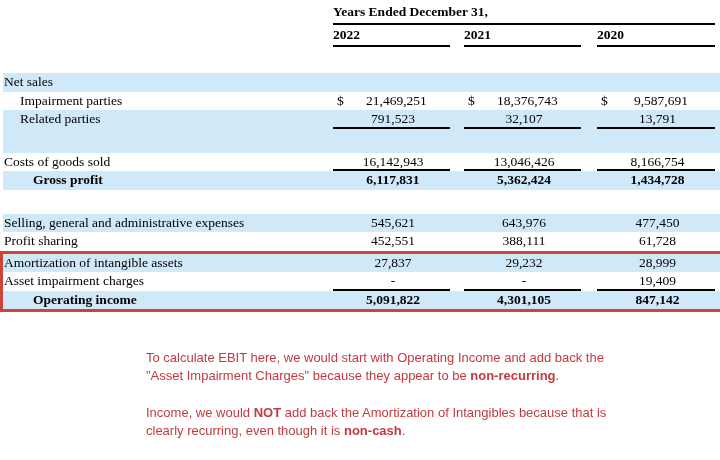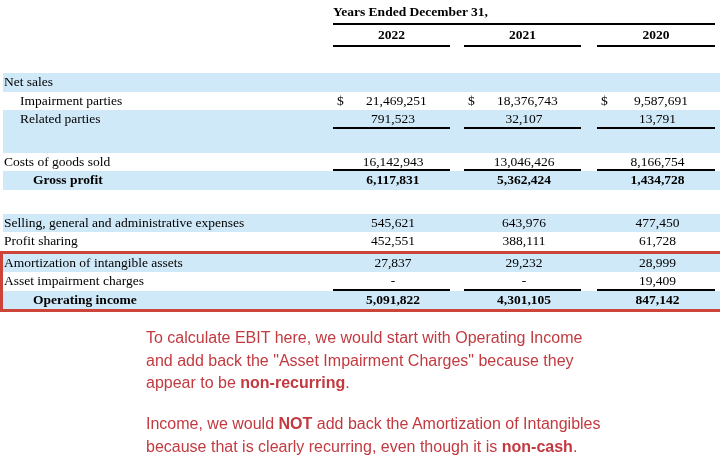--- a/index.html
+++ b/index.html
@@ -11,21 +11,21 @@
 
   
   .period-header{
     margin-left:330px;width:382px;text-align:left;font-weight:bold;
     font-size:13.5px;border-bottom:2px solid #000;padding-bottom:3px;
     white-space:nowrap;box-sizing:border-box;
   }
   .year-row{display:flex;margin-top:2px}
   .year-spacer{width:330px}
   .year-cell{
-    width:117px;text-align:center;font-weight:bold;font-size:13.5px;
+    width:117px;text-align:left;font-weight:bold;font-size:13.5px;
     border-bottom:2px solid #000;padding-bottom:2px;box-sizing:border-box;
   }
   .year-cell:nth-child(3){margin-left:14px}
   .year-cell:nth-child(4){margin-left:16px;width:118px}
 
   
   .tbody{margin-top:26px}
   .row{display:flex;height:18.5px;line-height:18.5px;font-size:13.5px}
   .row.shaded{background:var(--stripe)}
   .row.blank{height:24px}
@@ -43,23 +43,23 @@
   .c-val:nth-child(4){margin-left:16px;width:118px}
   .c-val.u{border-bottom:2px solid #000}
   .c-val .dollar{padding-left:4px}
   .c-val .num{flex:1;text-align:center;padding-right:1px}
   .bold{font-weight:bold}
 
   .red-box{border:3px solid var(--boxborder);margin:0 -3px}
 
   
   .annotation{
-    margin:15px 0 0 143px;width:467px;
+    margin:37px 0 0 143px;width:467px;
     font-family:"Liberation Sans", sans-serif;
-    font-size:16px;line-height:1.42;color:var(--anno);
+    font-size:13px;line-height:1.42;color:var(--anno);
   }
   .annotation p{margin:0 0 18px 0}
   .annotation .b{font-weight:bold}
 </style>
 </head>
 <body>
 
 <div class="sheet">
 
   <div class="period-header">Years Ended December 31,</div>

